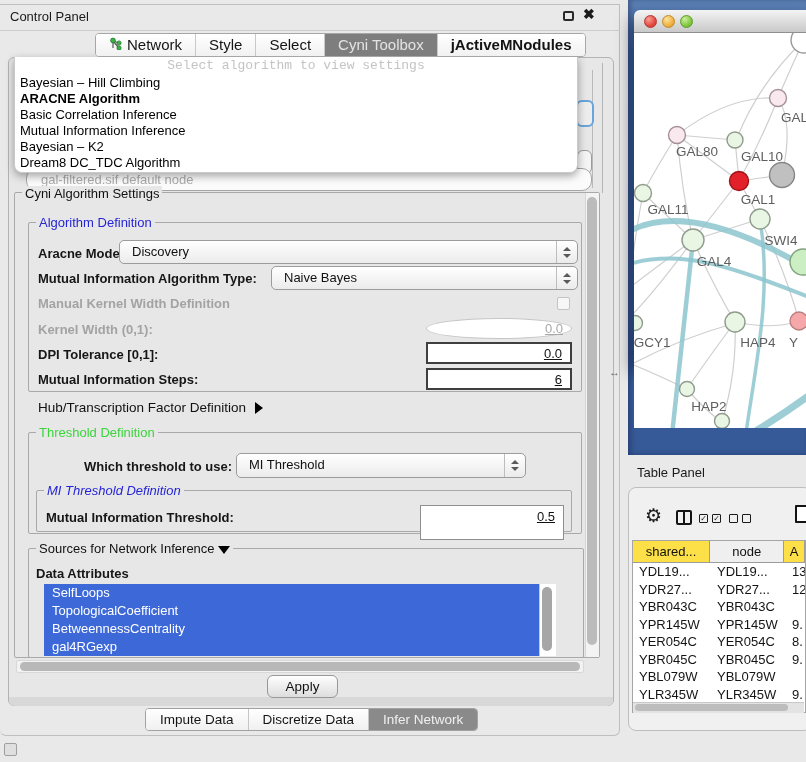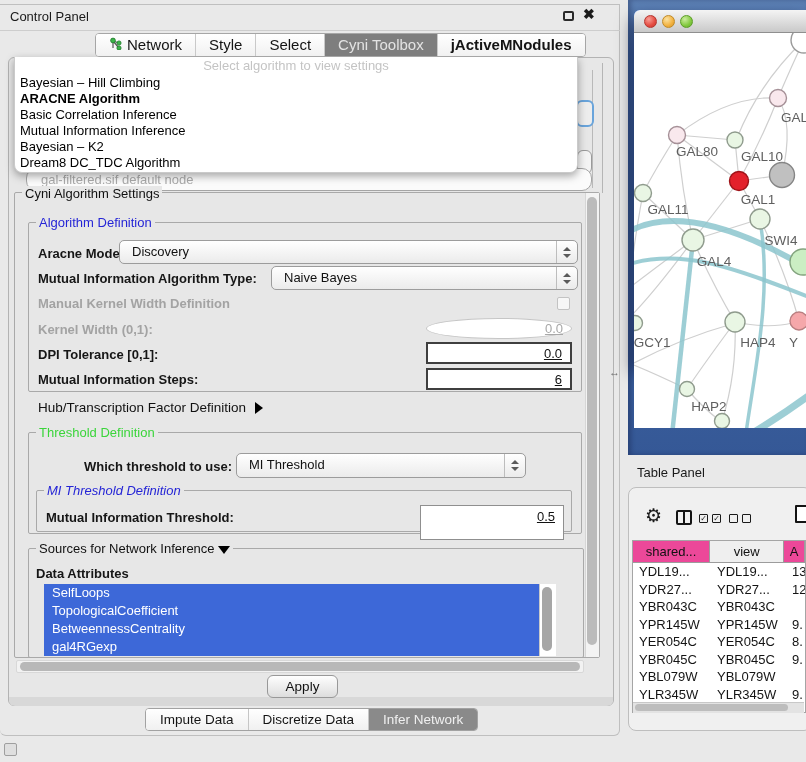--- a/index.html
+++ b/index.html
@@ -38,21 +38,21 @@
   .frag-line2 { left:602px; top:63px; width:1px; height:130px; background:#B5B5B5; }
   .frag-combo-blue { left:576px; top:100px; width:18px; height:27px; border:2px solid #69A4DB; border-radius:6px; background:#EDEDED; }
   .frag-combo-gray { left:577px; top:150px; width:15px; height:24px; border:1px solid #9A9A9A; border-radius:6px; background:#F4F4F4; }
   .bg-combo { left:26px; top:168px; width:566px; height:23px; border:1px solid #A5A5A5; border-radius:10px;
     background:#FBFBFB; font-size:13px; color:#ABABAB; line-height:21px; padding-left:14px; overflow:hidden; }
 
   
   .popup { left:14px; top:57px; width:564px; height:116px; background:#FFFFFF;
     border:1px solid #CACACA; border-top:none; border-radius:0 0 8px 8px;
     box-shadow:0 3px 9px rgba(0,0,0,0.35); z-index:5; overflow:hidden; }
-  .popup-prompt { height:18px; text-align:center; color:#C4C4C4; font-size:13px; line-height:18px; }
+  .popup-prompt { height:18px; text-align:center; color:#C4C4C4; font-size:13px; line-height:18px;font-family:Liberation Mono, monospace; }
   .popup-item { height:16px; font-size:13px; line-height:16px; padding-left:5px; color:#000; white-space:nowrap; }
   .popup-item.bold { font-weight:bold; }
 
   
   .groupbox { border:1px solid #A9A9A9; border-radius:2px; background:transparent; }
   .legend { position:absolute; font-size:13px; background:#E7E7E7; padding:0 3px; white-space:nowrap; }
   .legend.blue { color:#2525D6; }
   .legend.green { color:#3BD53B; }
 
   .settings-group { left:14px; top:192px; width:586px; height:466px; }
@@ -122,21 +122,21 @@
   .gear { left:645px; top:504px; font-size:19px; color:#1A1A1A; line-height:24px; }
   .split-icon { left:676px; top:510px; width:16px; height:15px; border:2px solid #141414; border-radius:2px; }
   .split-icon::after { content:""; position:absolute; left:5px; top:0; width:2px; height:11px; background:#141414; }
   .cb { position:absolute; width:9px; height:9px; border:1.5px solid #1A1A1A; border-radius:1px; font-size:8px; line-height:8px; text-align:center; color:#1A1A1A; }
   .page-icon { left:795px; top:505px; width:14px; height:18px; border:2px solid #141414; border-radius:1px; background:#FFF; }
 
   .tp-table { left:632px; top:540px; width:174px; height:173px; border:1px solid #A5A5A5; background:#FFF; overflow:hidden; }
   .tp-head { display:flex; height:22px; border-bottom:1px solid #9C9C9C; }
   .tp-hcell { font-size:13px; line-height:21px; text-align:center; border-right:1px solid #9C9C9C;
     background:#EFEFEF; overflow:hidden; white-space:nowrap; }
-  .tp-hcell.hl { background:#ec4899; }
+  .tp-hcell.hl { background:#fde047; }
   .tp-hcell.c0 { width:78px; } .tp-hcell.c1 { width:75px; } .tp-hcell.c2 { width:21px; }
   .tp-body { position:absolute; left:0; top:22px; width:172px; height:151px; overflow:hidden; background:#FFF; }
   .tp-row { display:flex; height:17.5px; }
   .tp-cell { font-size:13px; line-height:17px; padding-left:6px; white-space:nowrap; overflow:hidden; color:#141414; }
   .tp-cell.c0 { width:78px; } .tp-cell.c1 { width:75px; } .tp-cell.c2 { width:19px; }
   .tp-hscroll { left:633px; top:702px; width:171px; height:11px; background:#E3E3E3; border-top:1px solid #C8C8C8; z-index:2; }
   .tp-hthumb { left:635px; top:704px; width:153px; height:7px; background:#BDBDBD; border-radius:4px; z-index:2; }
 </style>
 </head>
 <body>
@@ -363,21 +363,21 @@
   <div class="abs split-icon"></div>
   <div class="cb" style="left:699px; top:514px;">✓</div>
   <div class="cb" style="left:712px; top:514px;">✓</div>
   <div class="cb" style="left:729px; top:514px;"></div>
   <div class="cb" style="left:742px; top:514px;"></div>
   <div class="abs page-icon"></div>
 
   <div class="abs tp-table">
     <div class="tp-head">
       <div class="tp-hcell c0 hl">shared...</div>
-      <div class="tp-hcell c1">view</div>
+      <div class="tp-hcell c1">node</div>
       <div class="tp-hcell c2 hl">A</div>
     </div>
     <div class="tp-body">
         <div class="tp-row">
           <div class="tp-cell c0">YDL19...</div>
           <div class="tp-cell c1">YDL19...</div>
           <div class="tp-cell c2">13</div>
         </div>
         <div class="tp-row">
           <div class="tp-cell c0">YDR27...</div>

